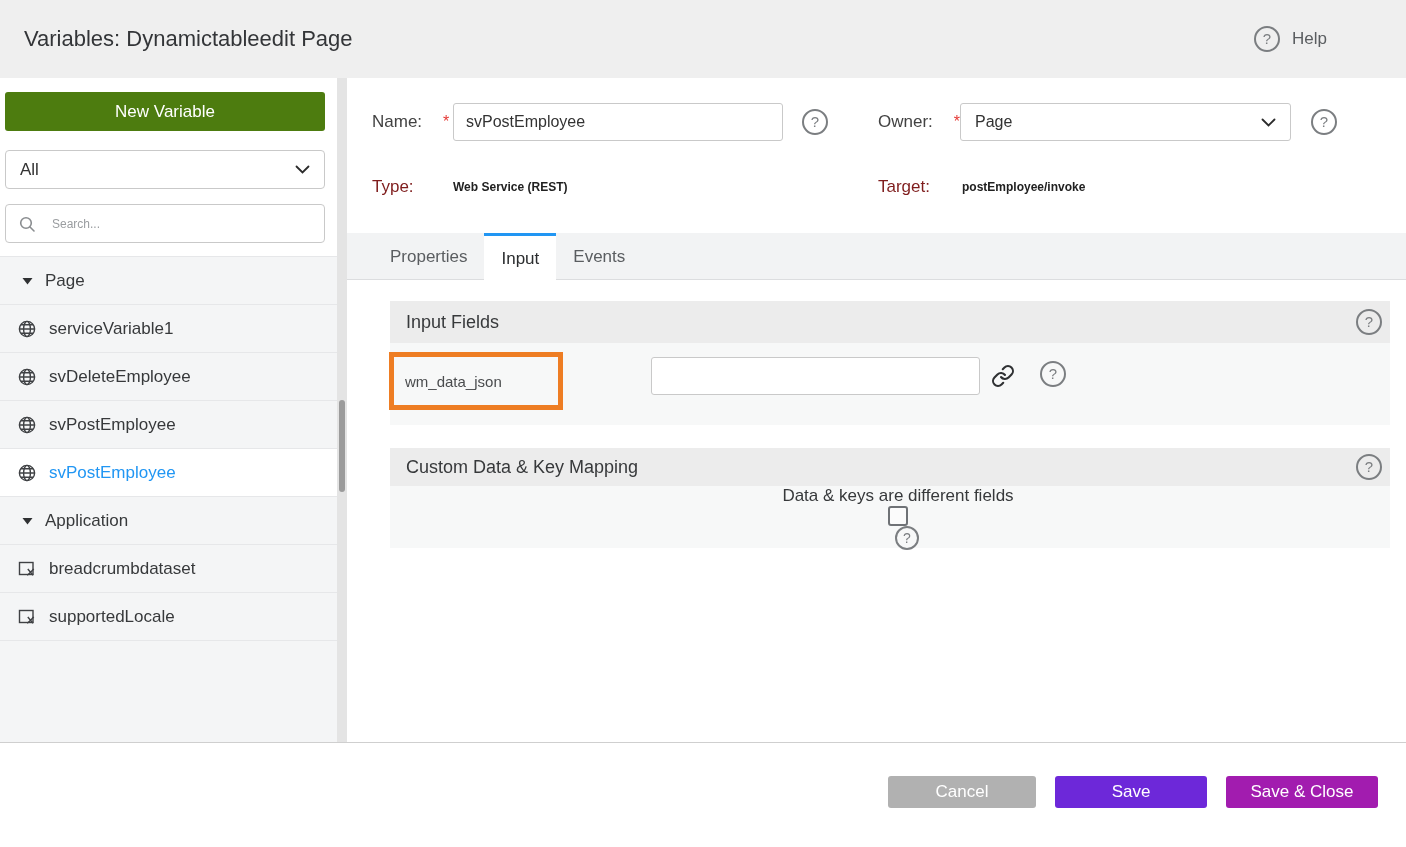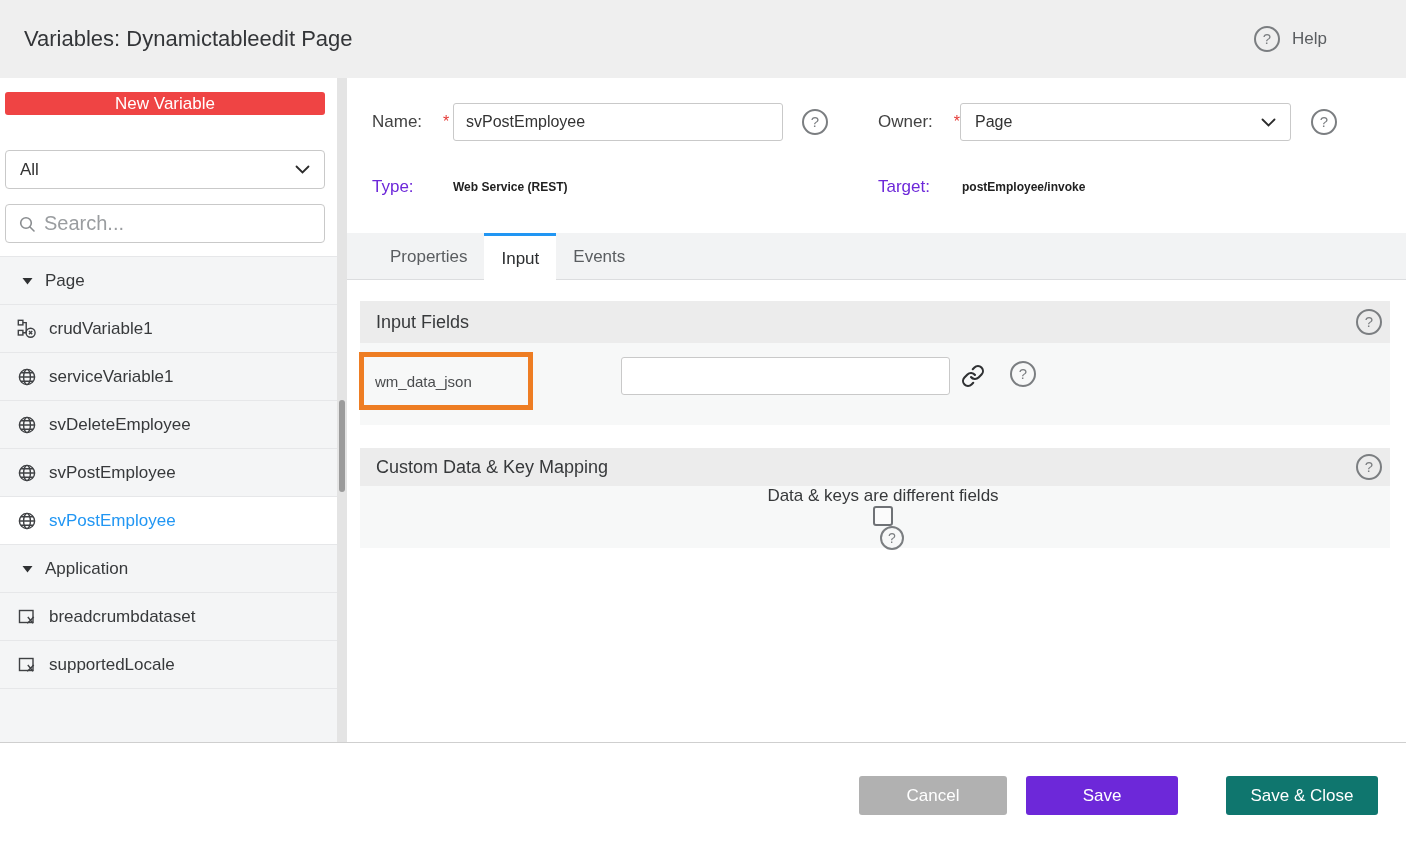--- a/index.html
+++ b/index.html
@@ -18,31 +18,31 @@
   .help-area { position:absolute; right:79px; top:0; height:78px; display:flex; align-items:center; gap:12px; cursor:pointer; }
   .help-label { font-size:17px; color:#5a5d60; }
   .qicon { width:26px; height:26px; border:2px solid #7b7e81; border-radius:50%;
            color:#7b7e81; font-size:15px; line-height:22px; text-align:center; flex:0 0 auto;
            background:transparent; display:inline-block; }
   .qicon.small { width:24px; height:24px; line-height:20px; font-size:14px; }
   
   .sidebar { position:absolute; left:0; top:78px; width:347px; height:664px; background:#fff; }
   .scroll-track { position:absolute; right:0; top:0; width:10px; height:664px; background:#e4e4e4; }
   .scroll-thumb { position:absolute; right:2px; top:322px; width:6px; height:92px; background:#9b9b9b; border-radius:3px; }
-  .new-var-btn { position:absolute; left:5px; top:14px; width:320px; height:23px;
-                 background:#ef4444; border:none; border-radius:3px; color:#fff; font-size:17px;
+  .new-var-btn { position:absolute; left:5px; top:14px; width:320px; height:39px;
+                 background:#4d7c0f; border:none; border-radius:3px; color:#fff; font-size:17px;
                  font-family:inherit; cursor:pointer; }
   .filter-select { position:absolute; left:5px; top:72px; width:320px; height:39px; background:#fff;
                    border:1px solid #c9c9c9; border-radius:4px; display:flex; align-items:center;
                    padding:0 14px; font-size:17px; color:#333; cursor:pointer; }
   .filter-select .chev { margin-left:auto; }
   .search-box { position:absolute; left:5px; top:126px; width:320px; height:39px; background:#fff;
                 border:1px solid #c9c9c9; border-radius:4px; display:flex; align-items:center; padding:0 12px; }
-  .search-box input { border:none; outline:none; flex:1; font-size:20px; font-family:inherit;
-                      color:#be185d; margin-left:8px; background:transparent; }
+  .search-box input { border:none; outline:none; flex:1; font-size:12px; font-family:inherit;
+                      color:#be185d; margin-left:16px; background:transparent; }
   .search-box input::placeholder { color:#9a9da0; }
   .tree { position:absolute; left:0; top:178px; right:10px; bottom:0; background:#f4f5f6;
           border-top:1px solid #e6e7e9; }
   .tree-row { height:48px; border-bottom:1px solid #e6e7e9; display:flex; align-items:center;
               gap:12px; font-size:17px; color:#37393b; cursor:pointer; }
   .tree-row.group { padding-left:22px; }
   .tree-row.item  { padding-left:17px; }
   .tree-row.selected { background:#ffffff; color:#2196f3; }
   .tree-icon { flex:0 0 auto; display:inline-flex; }
   
@@ -52,32 +52,32 @@
   .req { color:#e53935; font-size:16px; }
   .txt-input { border:1px solid #c9c9c9; border-radius:3px; font-size:16px; font-family:inherit;
                color:#333; padding:0 12px; outline:none; background:#fff; }
   .name-input { position:absolute; left:106px; top:25px; width:330px; height:38px; }
   .owner-select { position:absolute; left:613px; top:25px; width:331px; height:38px; background:#fff;
                   border:1px solid #c9c9c9; border-radius:3px; display:flex; align-items:center;
                   padding:0 14px; font-size:16px; color:#333; cursor:pointer; }
   .owner-select .chev { margin-left:auto; }
   .q-name  { position:absolute; left:455px; top:31px; cursor:pointer; }
   .q-owner { position:absolute; left:964px; top:31px; cursor:pointer; }
-  .ro-lbl { position:absolute; height:30px; display:flex; align-items:center; font-size:17px; color:#6d28d9; }
+  .ro-lbl { position:absolute; height:30px; display:flex; align-items:center; font-size:17px; color:#7f1d1d; }
   .ro-val { position:absolute; height:30px; display:flex; align-items:center; font-size:12px;
             font-weight:bold; color:#212121; }
   
   .tabs { position:absolute; left:0; right:0; top:155px; height:47px; background:#f2f3f4;
           border-bottom:1px solid #dcdddf; display:flex; align-items:flex-start; padding-left:26px; }
   .tab { height:47px; display:flex; align-items:center; padding:0 17px; font-size:17px;
          color:#5a5d60; cursor:pointer; }
   .tab.active { height:48px; background:#fff; border-top:3px solid #2196f3; color:#2b2d2f;
                 position:relative; z-index:1; }
   
-  .section { position:absolute; left:13px; right:16px; }
+  .section { position:absolute; left:43px; right:16px; }
   .sec-input  { top:223px; }
   .sec-custom { top:370px; }
   .sec-header { background:#ececec; display:flex; align-items:center; padding:0 8px 0 16px;
                 font-size:18px; color:#37393b; }
   .sec-input .sec-header { height:42px; }
   .sec-custom .sec-header { height:38px; }
   .sec-header .qicon { margin-left:auto; cursor:pointer; }
   .sec-body { background:#f7f8f8; position:relative; }
   .sec-input .sec-body { height:82px; }
   .sec-custom .sec-body { height:62px; display:flex; align-items:center; padding-left:16px;flex-direction:column; }
@@ -88,25 +88,25 @@
   .link-btn { position:absolute; left:601px; top:21px; cursor:pointer; display:inline-flex; }
   .q-field { position:absolute; left:650px; top:18px; cursor:pointer; }
   .chk-label { font-size:17px; color:#37393b; }
   .checkbox { width:20px; height:20px; border:2px solid #6f7276; border-radius:3px;
               background:#fbfbfb; cursor:pointer; flex:0 0 auto; }
   .q-chk { margin-left:18px; cursor:pointer; }
   
   .footer { position:absolute; left:0; right:0; top:742px; bottom:0; background:#fff;
             border-top:1px solid #cfcfcf; }
   .footer-buttons { position:absolute; right:28px; top:33px; display:flex; gap:19px; }
-  .btn { height:39px; border:none; border-radius:3px; color:#fff; font-size:17px;
+  .btn { height:32px; border:none; border-radius:3px; color:#fff; font-size:17px;
          font-family:inherit; cursor:pointer; }
   .btn-cancel { width:148px; background:#b1b1b1; }
   .btn-save { width:152px; background:#6d28d9; }
-  .btn-save-close { width:152px; background:#0f766e;margin-left:29px; }
+  .btn-save-close { width:152px; background:#a21caf; }
   svg { display:block; }
 </style>
 </head>
 <body>
 
 <div class="header">
   <div class="page-title">Variables: Dynamictableedit Page</div>
   <div class="help-area">
     <span class="qicon">?</span>
     <span class="help-label">Help</span>
@@ -138,32 +138,20 @@
   <div class="tree">
     <div class="tree-row group">
       <span class="tree-icon">
         <svg width="11" height="8" viewBox="0 0 11 8">
             <path d="M0.5 1 H10.5 L5.5 7.5 Z" fill="#2f3133"></path>
           </svg>
       </span>
       <span>Page</span>
     </div>
 
-    <div class="tree-row item">
-      <span class="tree-icon">
-        <svg width="20" height="20" viewBox="0 0 20 20" fill="none" stroke="#3f4144" stroke-width="1.4">
-          <rect x="1.3" y="1.3" width="4.6" height="4.6"></rect>
-            <rect x="1.3" y="11.4" width="4.6" height="4.6"></rect>
-          <path d="M5.9 3.6 H9.2 V13.7 M5.9 13.7 H9.2"></path>
-          <circle cx="13.6" cy="13.7" r="4.5"></circle>
-          <path d="M12 12.1 l3.2 3.2 M15.2 12.1 l-3.2 3.2"></path>
-        </svg>
-      </span>
-      <span>crudVariable1</span>
-    </div>
 
     <div class="tree-row item">
       <span class="tree-icon">
         <svg width="20" height="20" viewBox="0 0 20 20" fill="none" stroke="#3f4144" stroke-width="1.4">
           <circle cx="10" cy="10" r="7.6"></circle>
             <ellipse cx="10" cy="10" rx="3.4" ry="7.6"></ellipse>
           <path d="M2.5 10 h15 M3.8 5.8 h12.4 M3.8 14.2 h12.4"></path>
         </svg>
       </span>
       <span>serviceVariable1</span>

